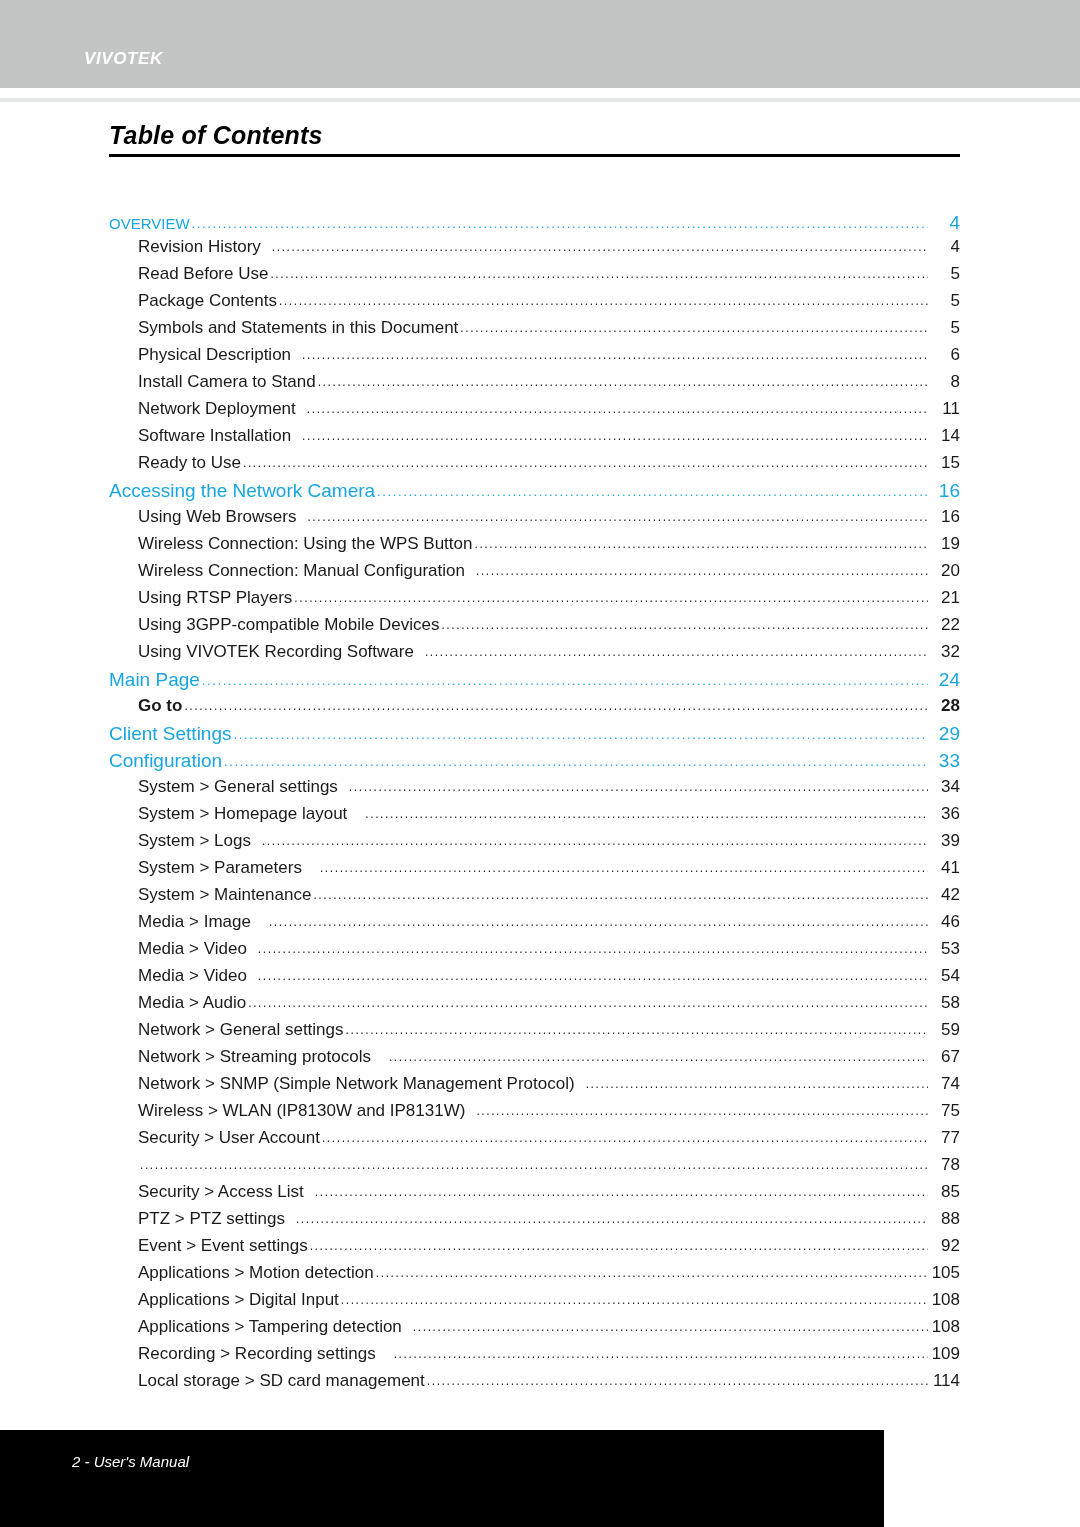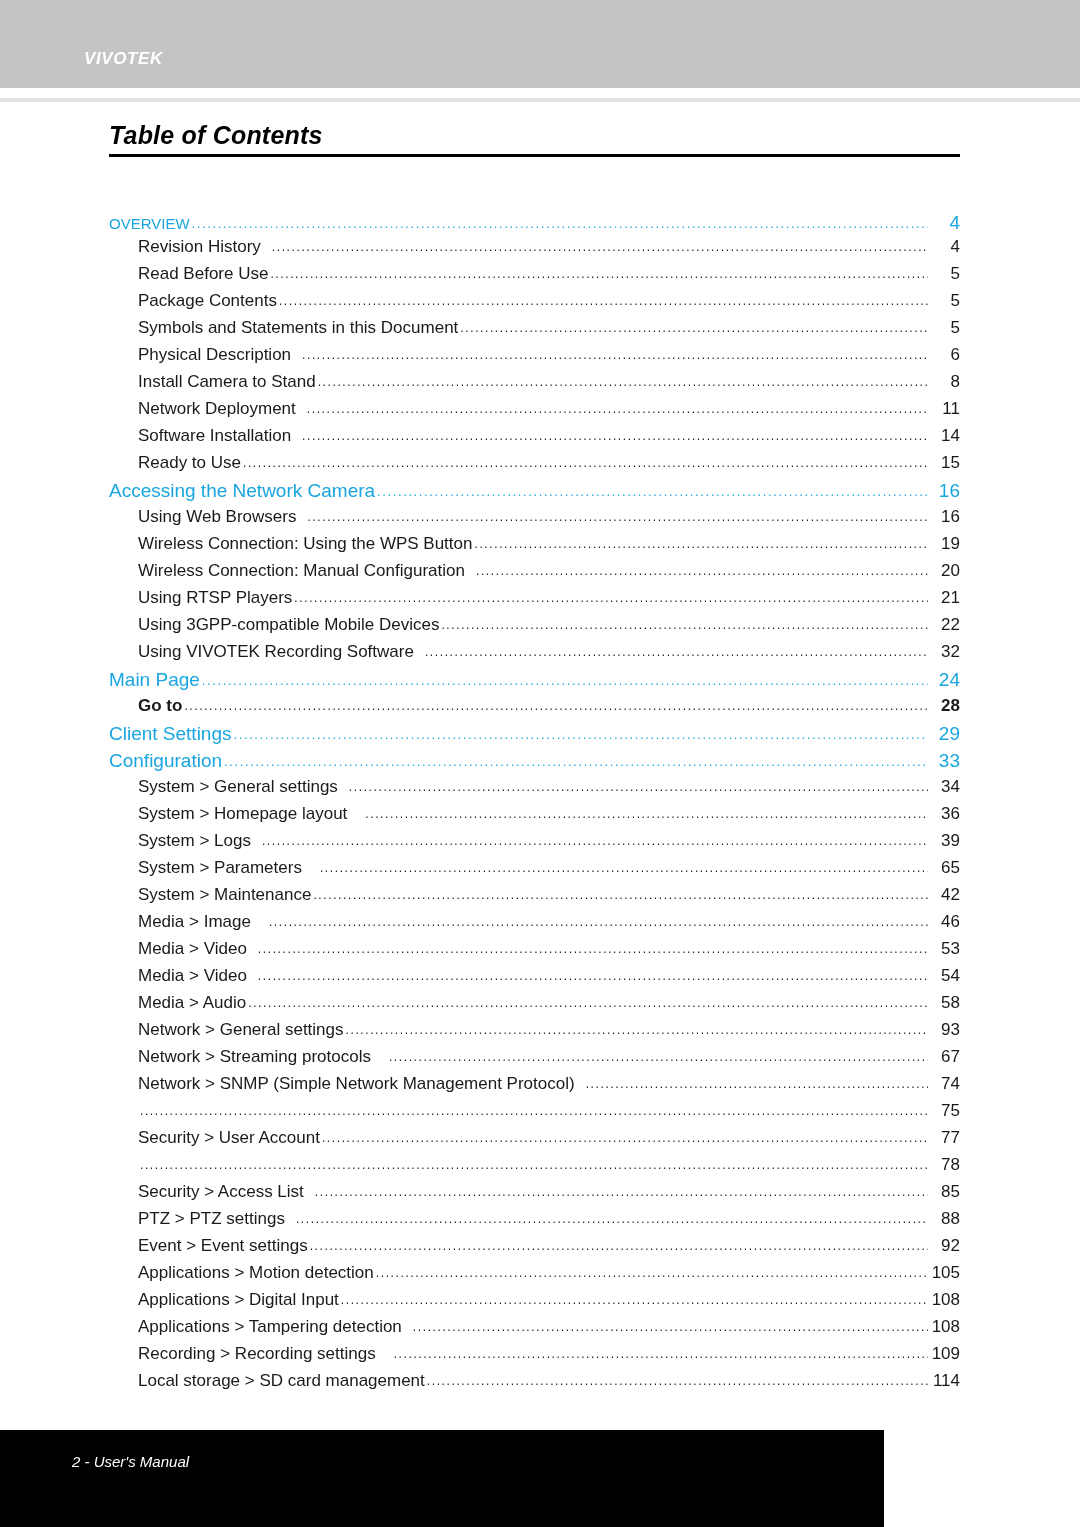--- a/index.html
+++ b/index.html
@@ -285,21 +285,21 @@
       <span class="toc-page">36</span>
     </div>
     <div class="toc-row lvl2 gap-sm">
       <span class="toc-label">System &gt; Logs</span>
       <span class="toc-dots">...................................................................................................................................................................................................................................................................</span>
       <span class="toc-page">39</span>
     </div>
     <div class="toc-row lvl2 gap-md">
       <span class="toc-label">System &gt; Parameters</span>
       <span class="toc-dots">...................................................................................................................................................................................................................................................................</span>
-      <span class="toc-page">65</span>
+      <span class="toc-page">41</span>
     </div>
     <div class="toc-row lvl2">
       <span class="toc-label">System &gt; Maintenance</span>
       <span class="toc-dots">...................................................................................................................................................................................................................................................................</span>
       <span class="toc-page">42</span>
     </div>
     <div class="toc-row lvl2 gap-md">
       <span class="toc-label">Media &gt; Image</span>
       <span class="toc-dots">...................................................................................................................................................................................................................................................................</span>
       <span class="toc-page">46</span>
@@ -315,33 +315,34 @@
       <span class="toc-page">54</span>
     </div>
     <div class="toc-row lvl2">
       <span class="toc-label">Media &gt; Audio</span>
       <span class="toc-dots">...................................................................................................................................................................................................................................................................</span>
       <span class="toc-page">58</span>
     </div>
     <div class="toc-row lvl2">
       <span class="toc-label">Network &gt; General settings</span>
       <span class="toc-dots">...................................................................................................................................................................................................................................................................</span>
-      <span class="toc-page">93</span>
+      <span class="toc-page">59</span>
     </div>
     <div class="toc-row lvl2 gap-md">
       <span class="toc-label">Network &gt; Streaming protocols</span>
       <span class="toc-dots">...................................................................................................................................................................................................................................................................</span>
       <span class="toc-page">67</span>
     </div>
     <div class="toc-row lvl2 gap-sm">
       <span class="toc-label">Network &gt; SNMP (Simple Network Management Protocol)</span>
       <span class="toc-dots">...................................................................................................................................................................................................................................................................</span>
       <span class="toc-page">74</span>
     </div>
     <div class="toc-row lvl2 gap-sm">
+      <span class="toc-label">Wireless &gt; WLAN (IP8130W and IP8131W)</span>
       <span class="toc-dots">...................................................................................................................................................................................................................................................................</span>
       <span class="toc-page">75</span>
     </div>
     <div class="toc-row lvl2">
       <span class="toc-label">Security &gt; User Account</span>
       <span class="toc-dots">...................................................................................................................................................................................................................................................................</span>
       <span class="toc-page">77</span>
     </div>
     <div class="toc-row lvl2 gap-lg">
       <span class="toc-dots">...................................................................................................................................................................................................................................................................</span>

